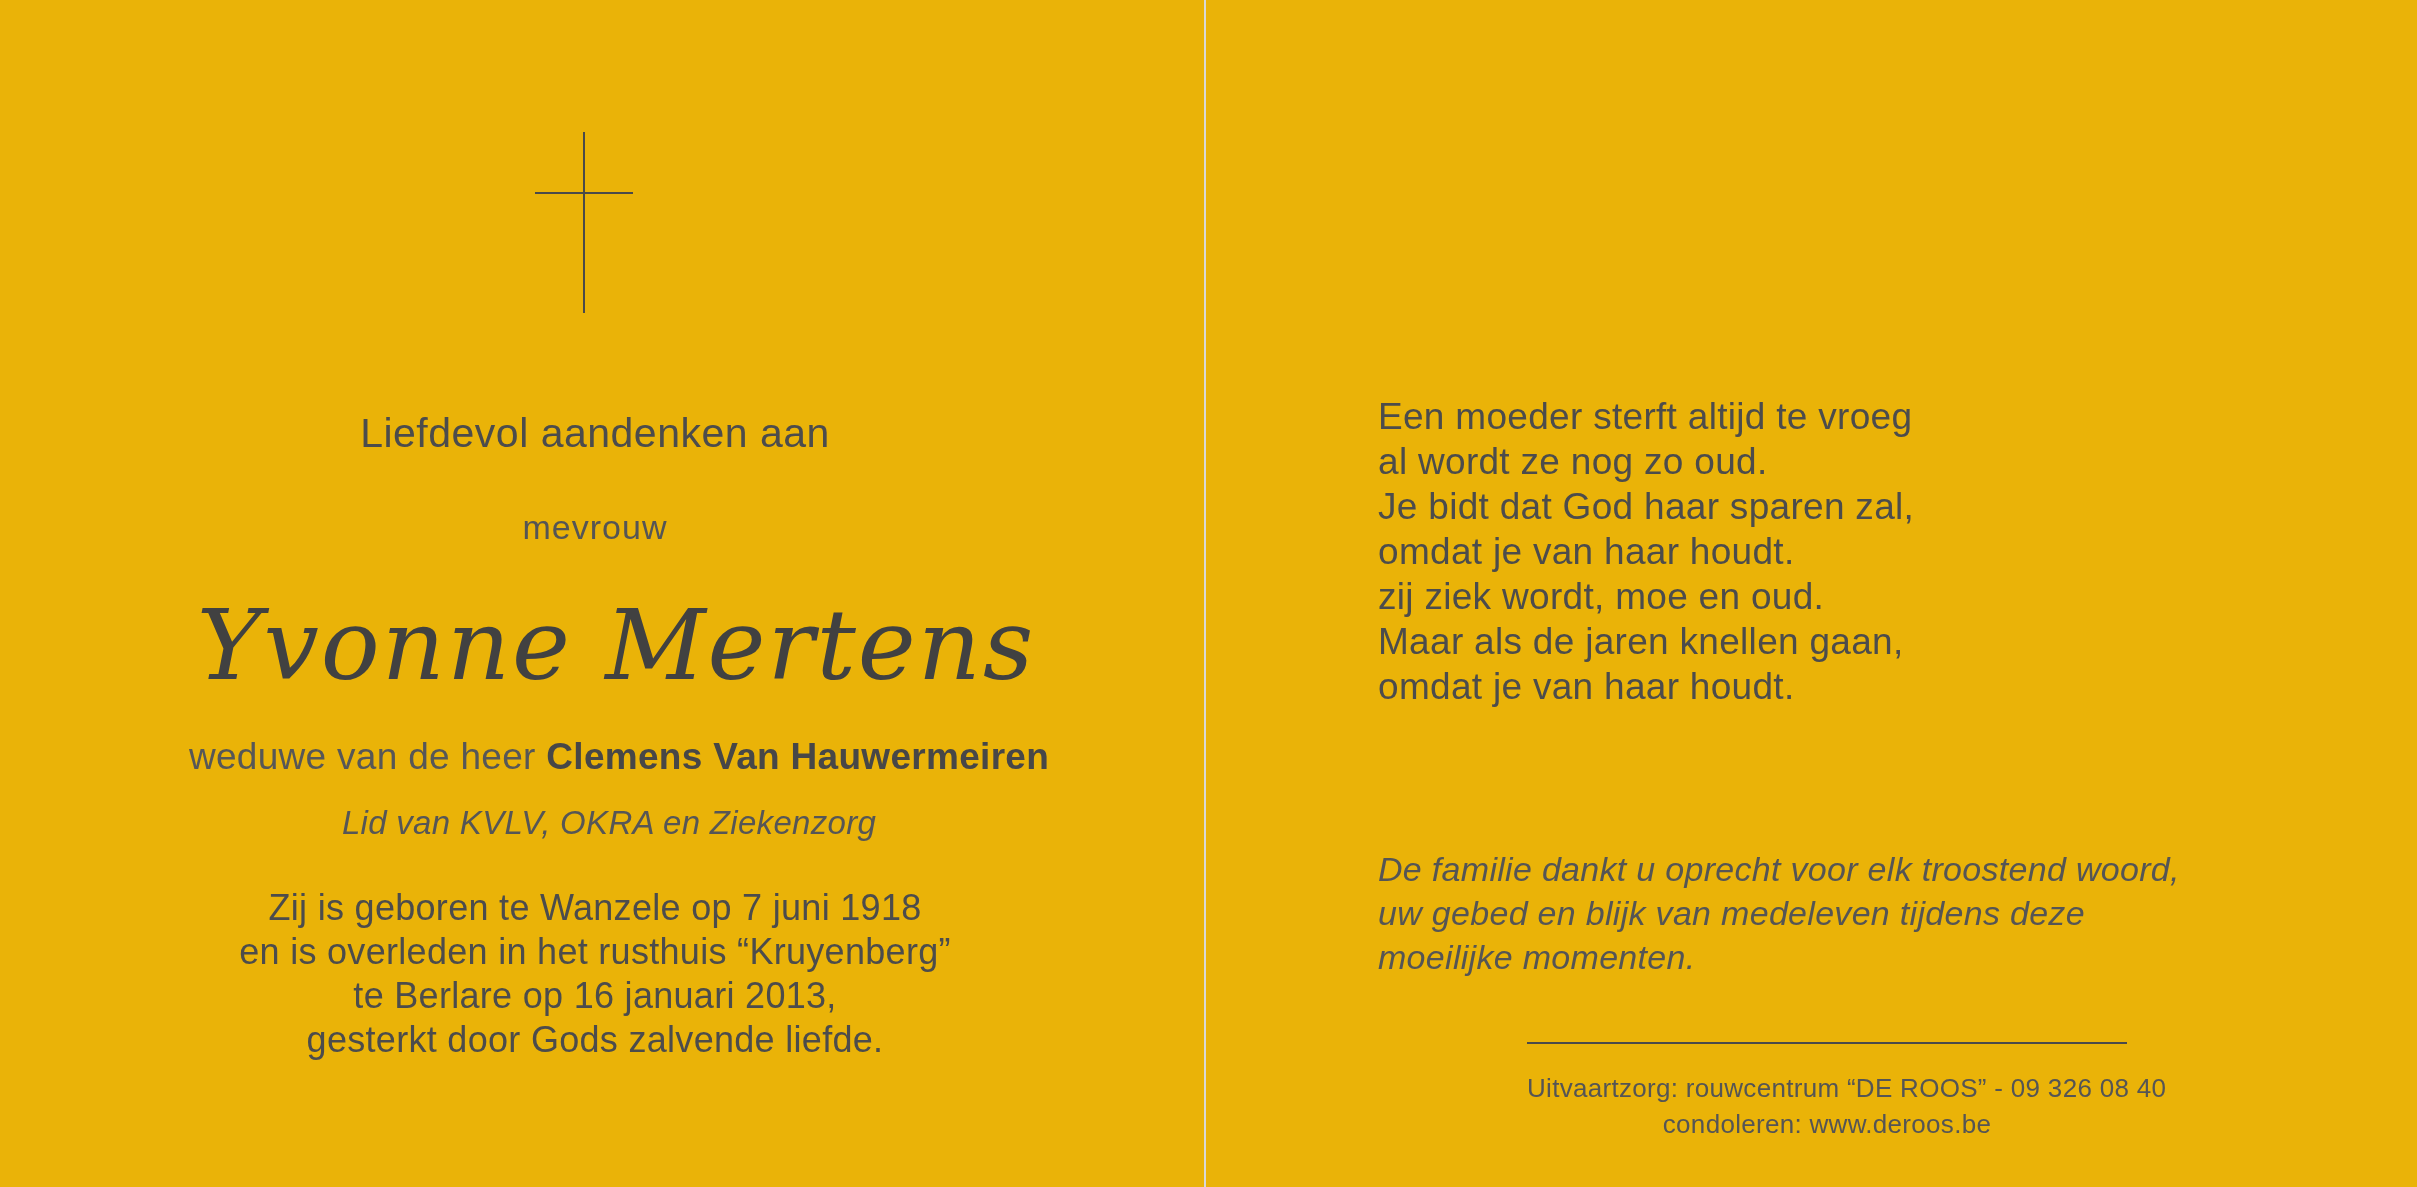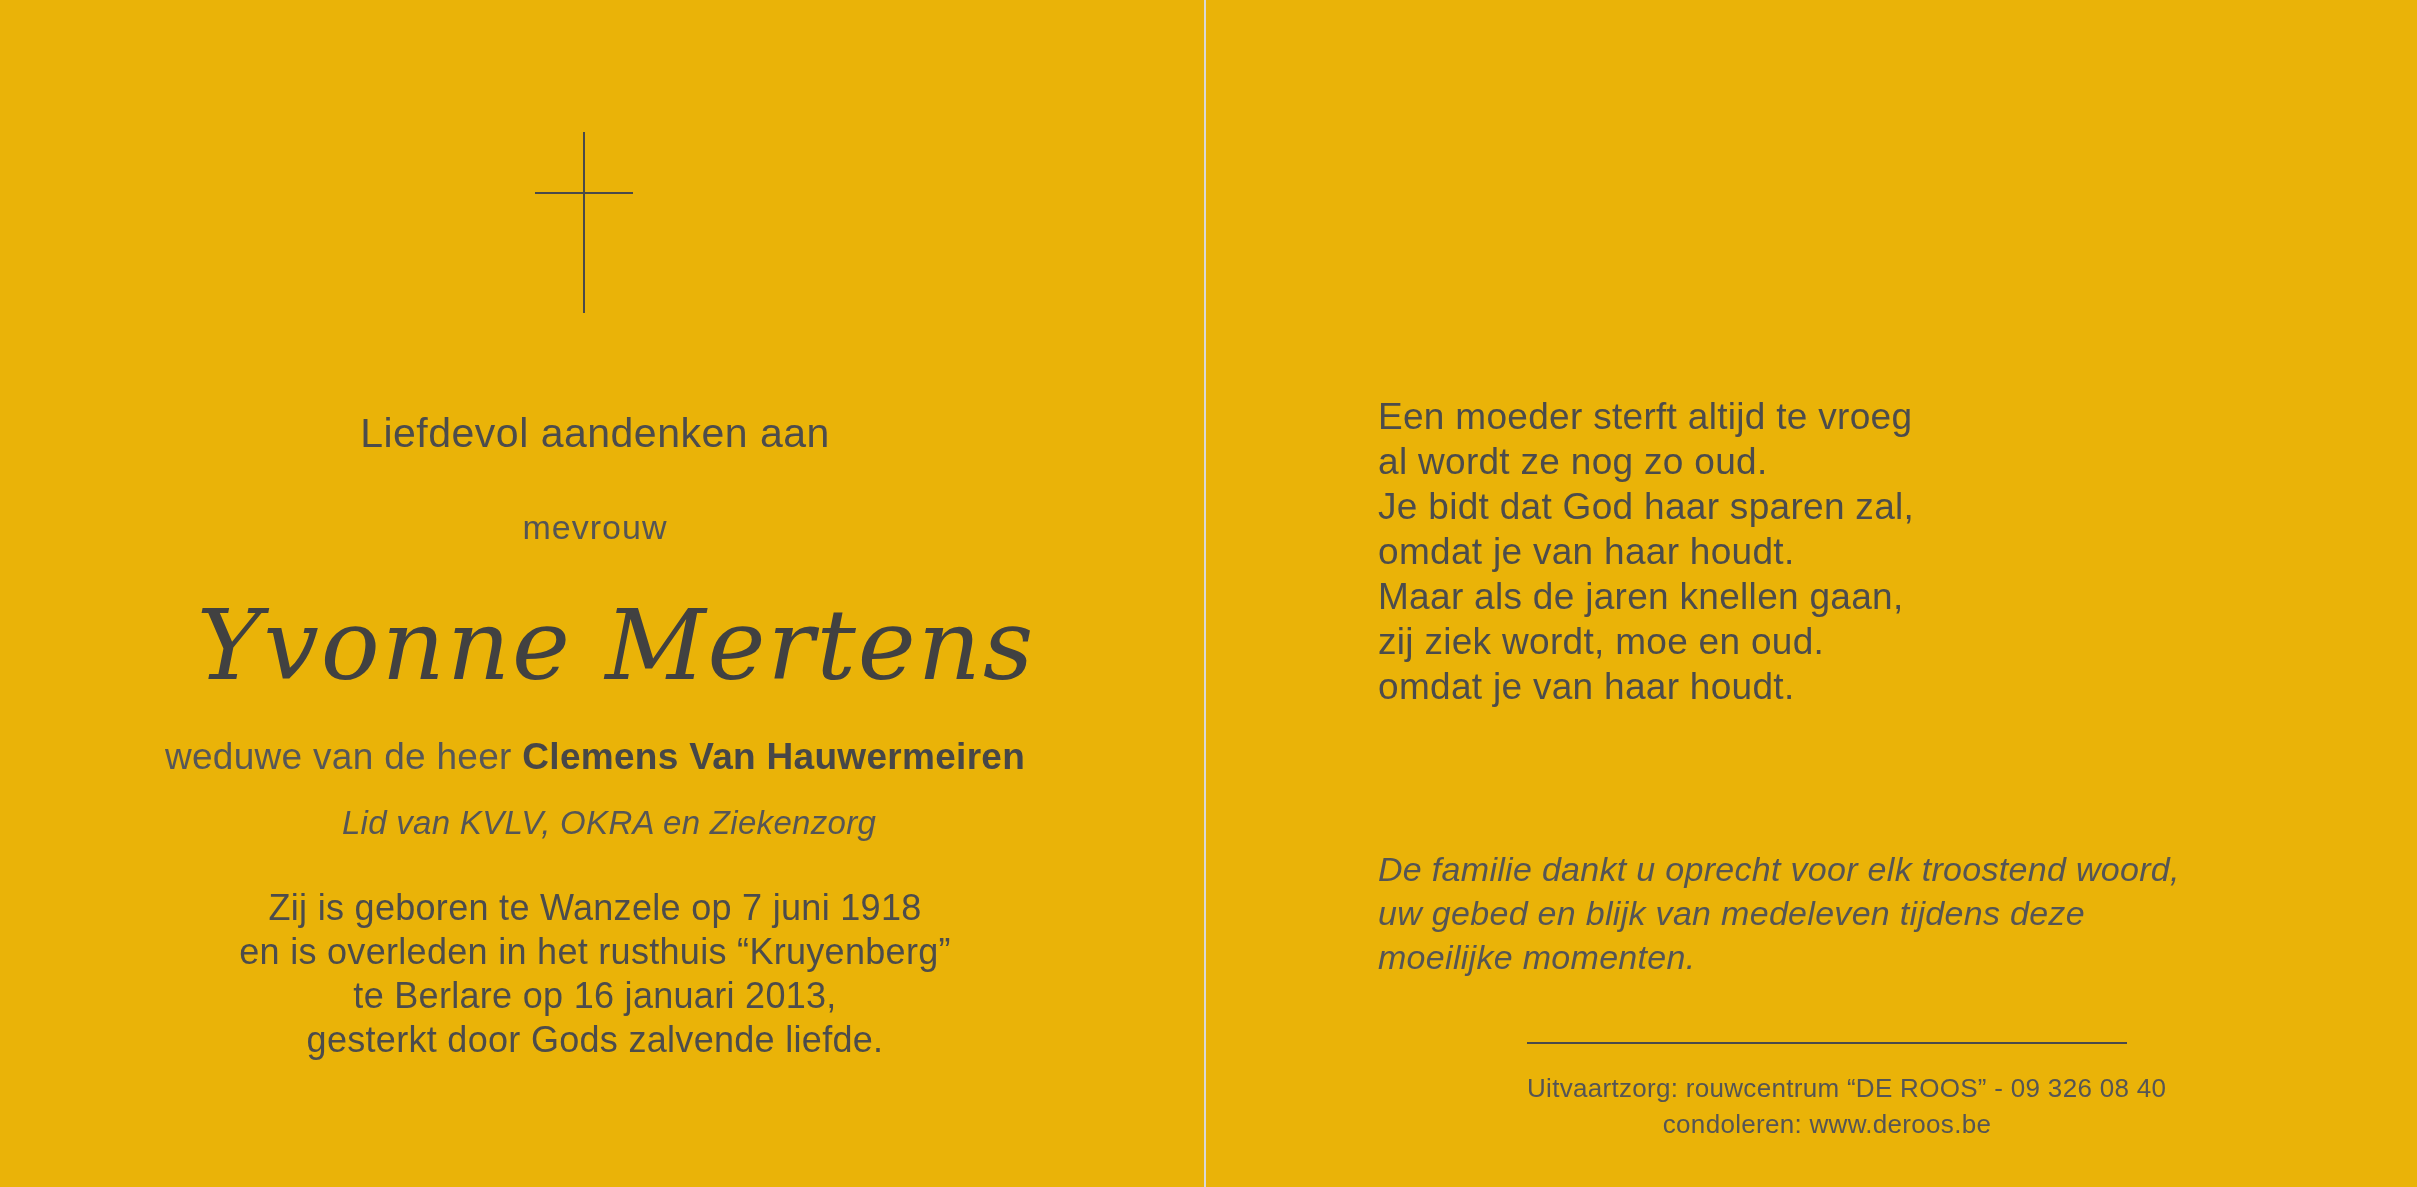--- a/index.html
+++ b/index.html
@@ -76,20 +76,21 @@
     padding-left: 21px;
   }
   .widow-line {
     position: absolute;
     top: 736px; left: 0; width: 100%;
     text-align: center;
     font-size: 37px;
     letter-spacing: 0.3px;
     color: #575757;
     white-space: pre-wrap;
+    padding-left: 24px;
   }
   .widow-line .husband {
     font-weight: 700;
     color: #474747;
   }
   .membership {
     position: absolute;
     top: 804px; left: 14px; width: 100%;
     text-align: center;
     font-style: italic;
@@ -188,22 +189,22 @@
 
   <div class="fold-divider"></div>
 
   <div class="page-right">
 
     <div class="poem">
       <div>Een moeder sterft altijd te vroeg</div>
       <div>al wordt ze nog zo oud.</div>
       <div>Je bidt dat God haar sparen zal,</div>
       <div>omdat je van haar houdt.</div>
+      <div>zij ziek wordt, moe en oud.</div>
       <div>Maar als de jaren knellen gaan,</div>
-      <div>zij ziek wordt, moe en oud.</div>
       <div>omdat je van haar houdt.</div>
     </div>
 
     <div class="thanks">
       <div>De familie dankt u oprecht voor elk troostend woord,</div>
       <div>uw gebed en blijk van medeleven tijdens deze</div>
       <div>moeilijke momenten.</div>
     </div>
 
     <div class="funeral">

